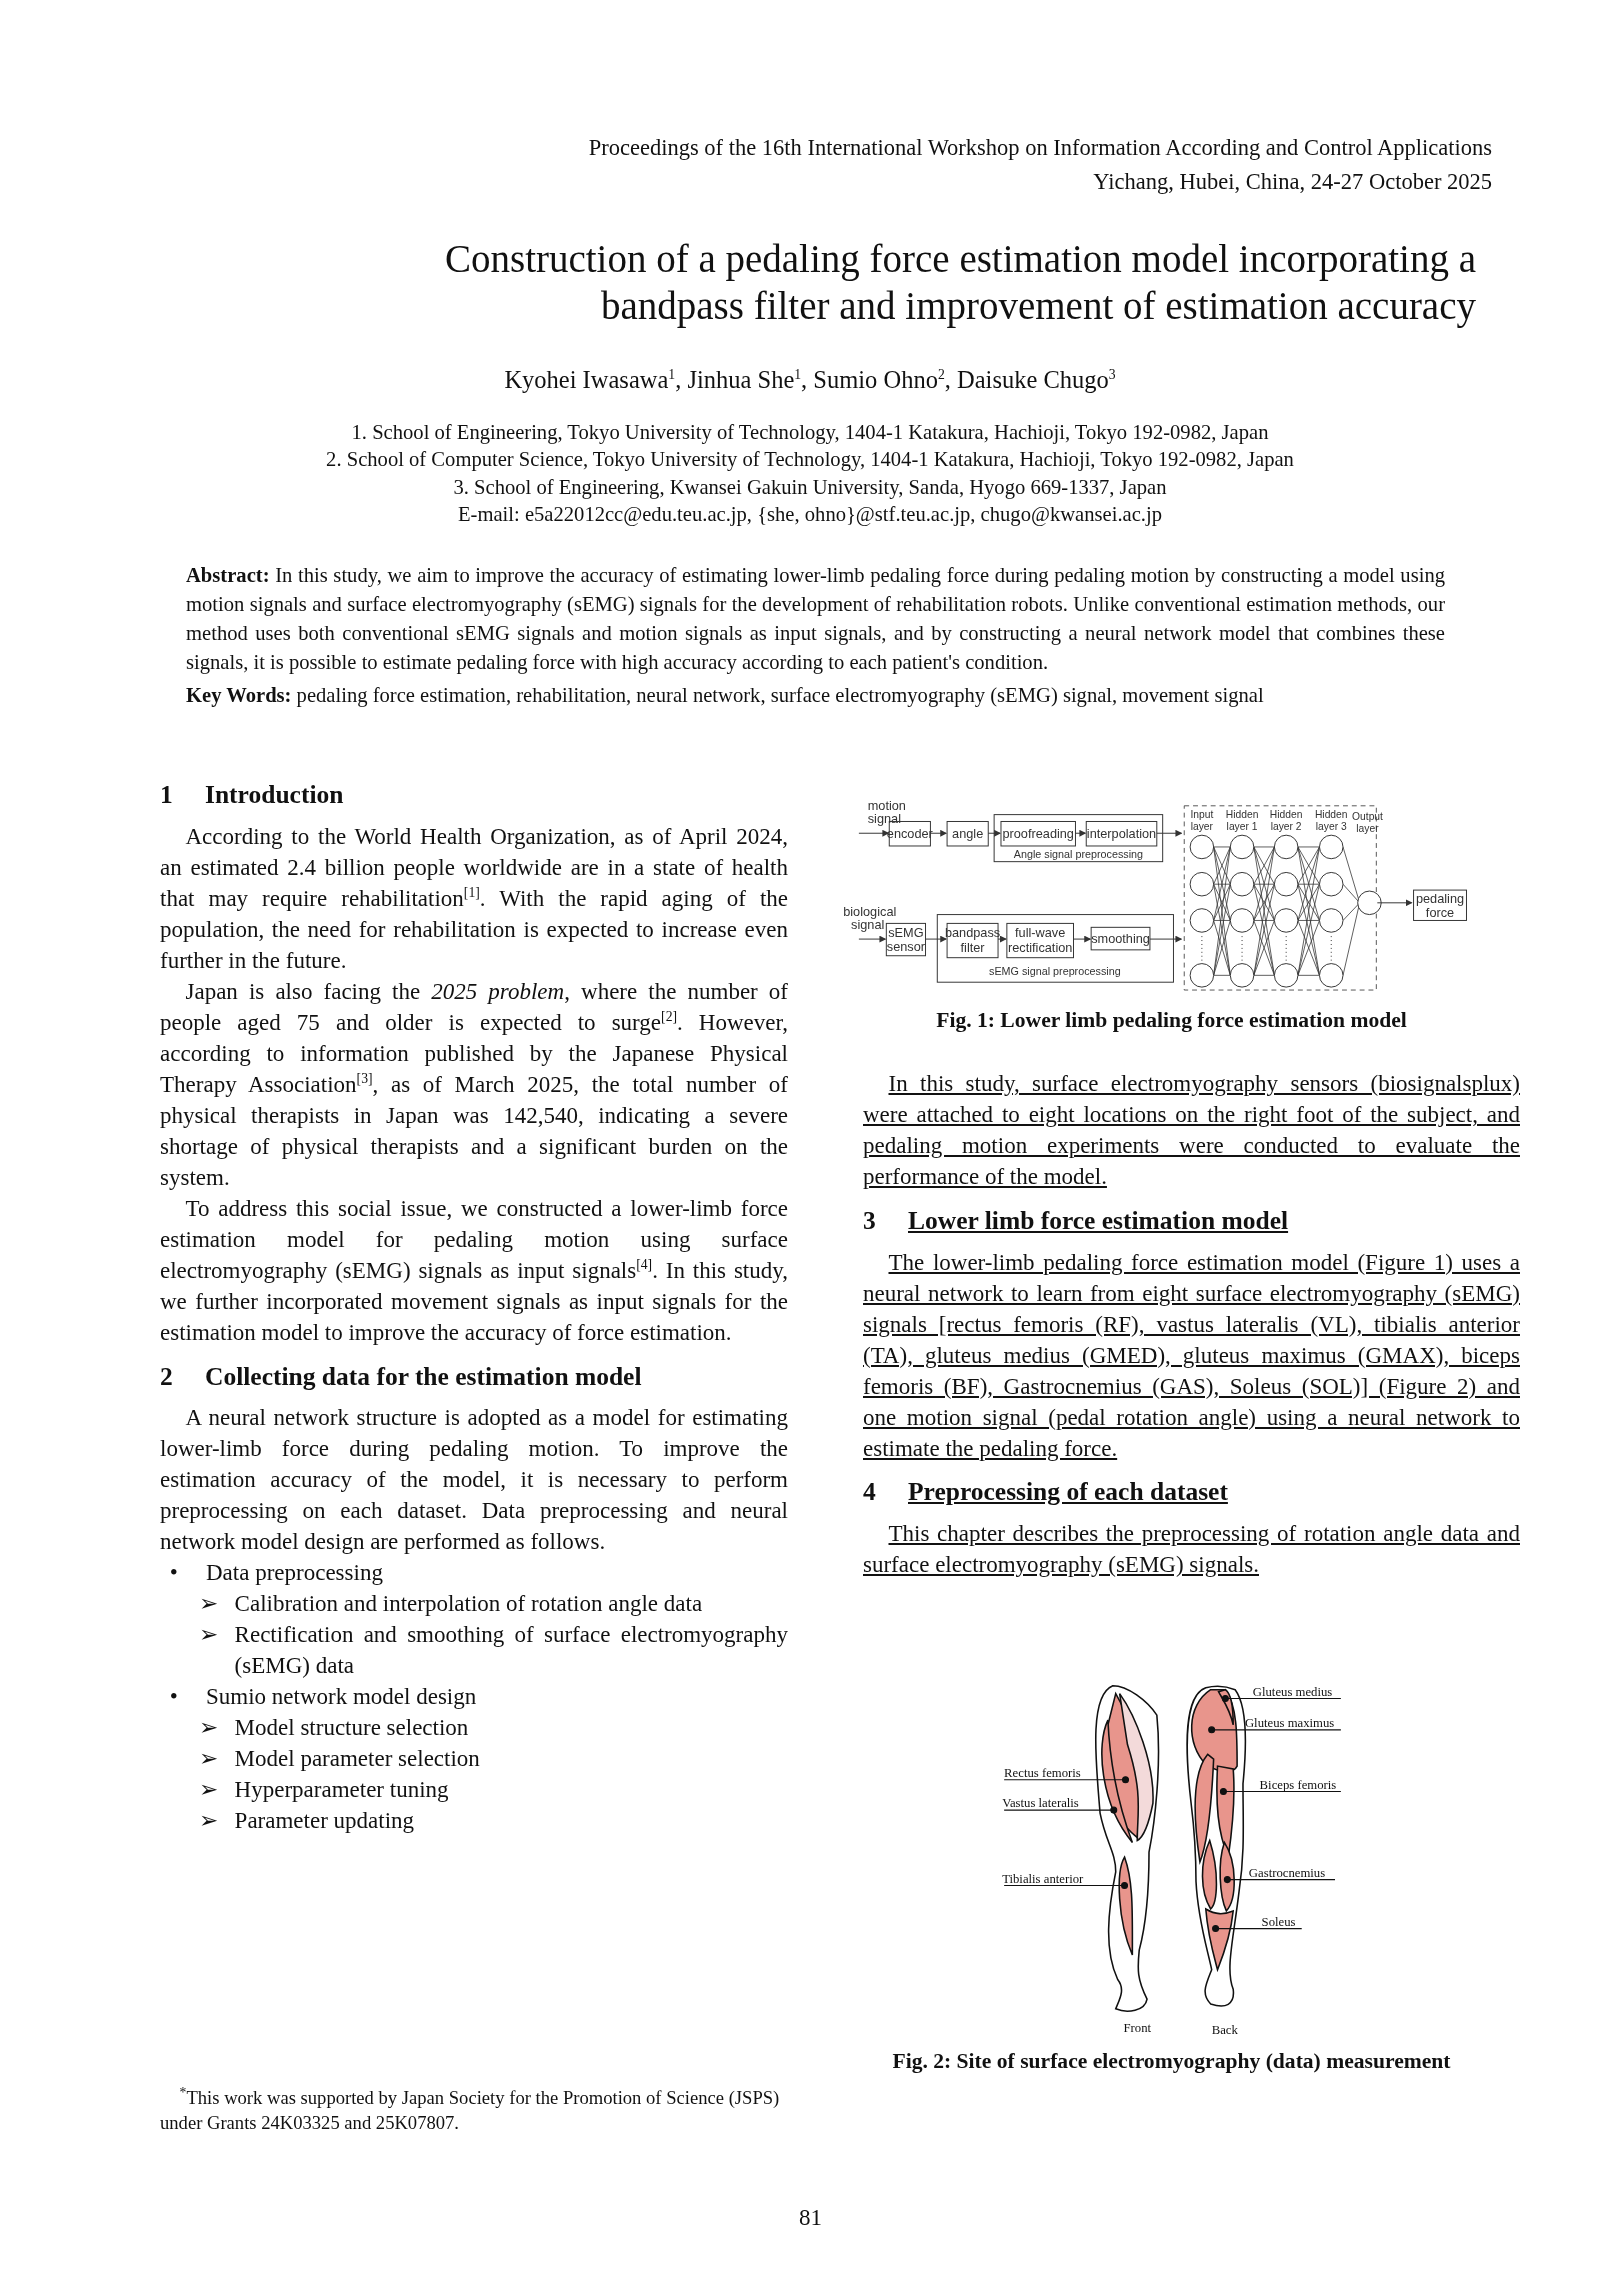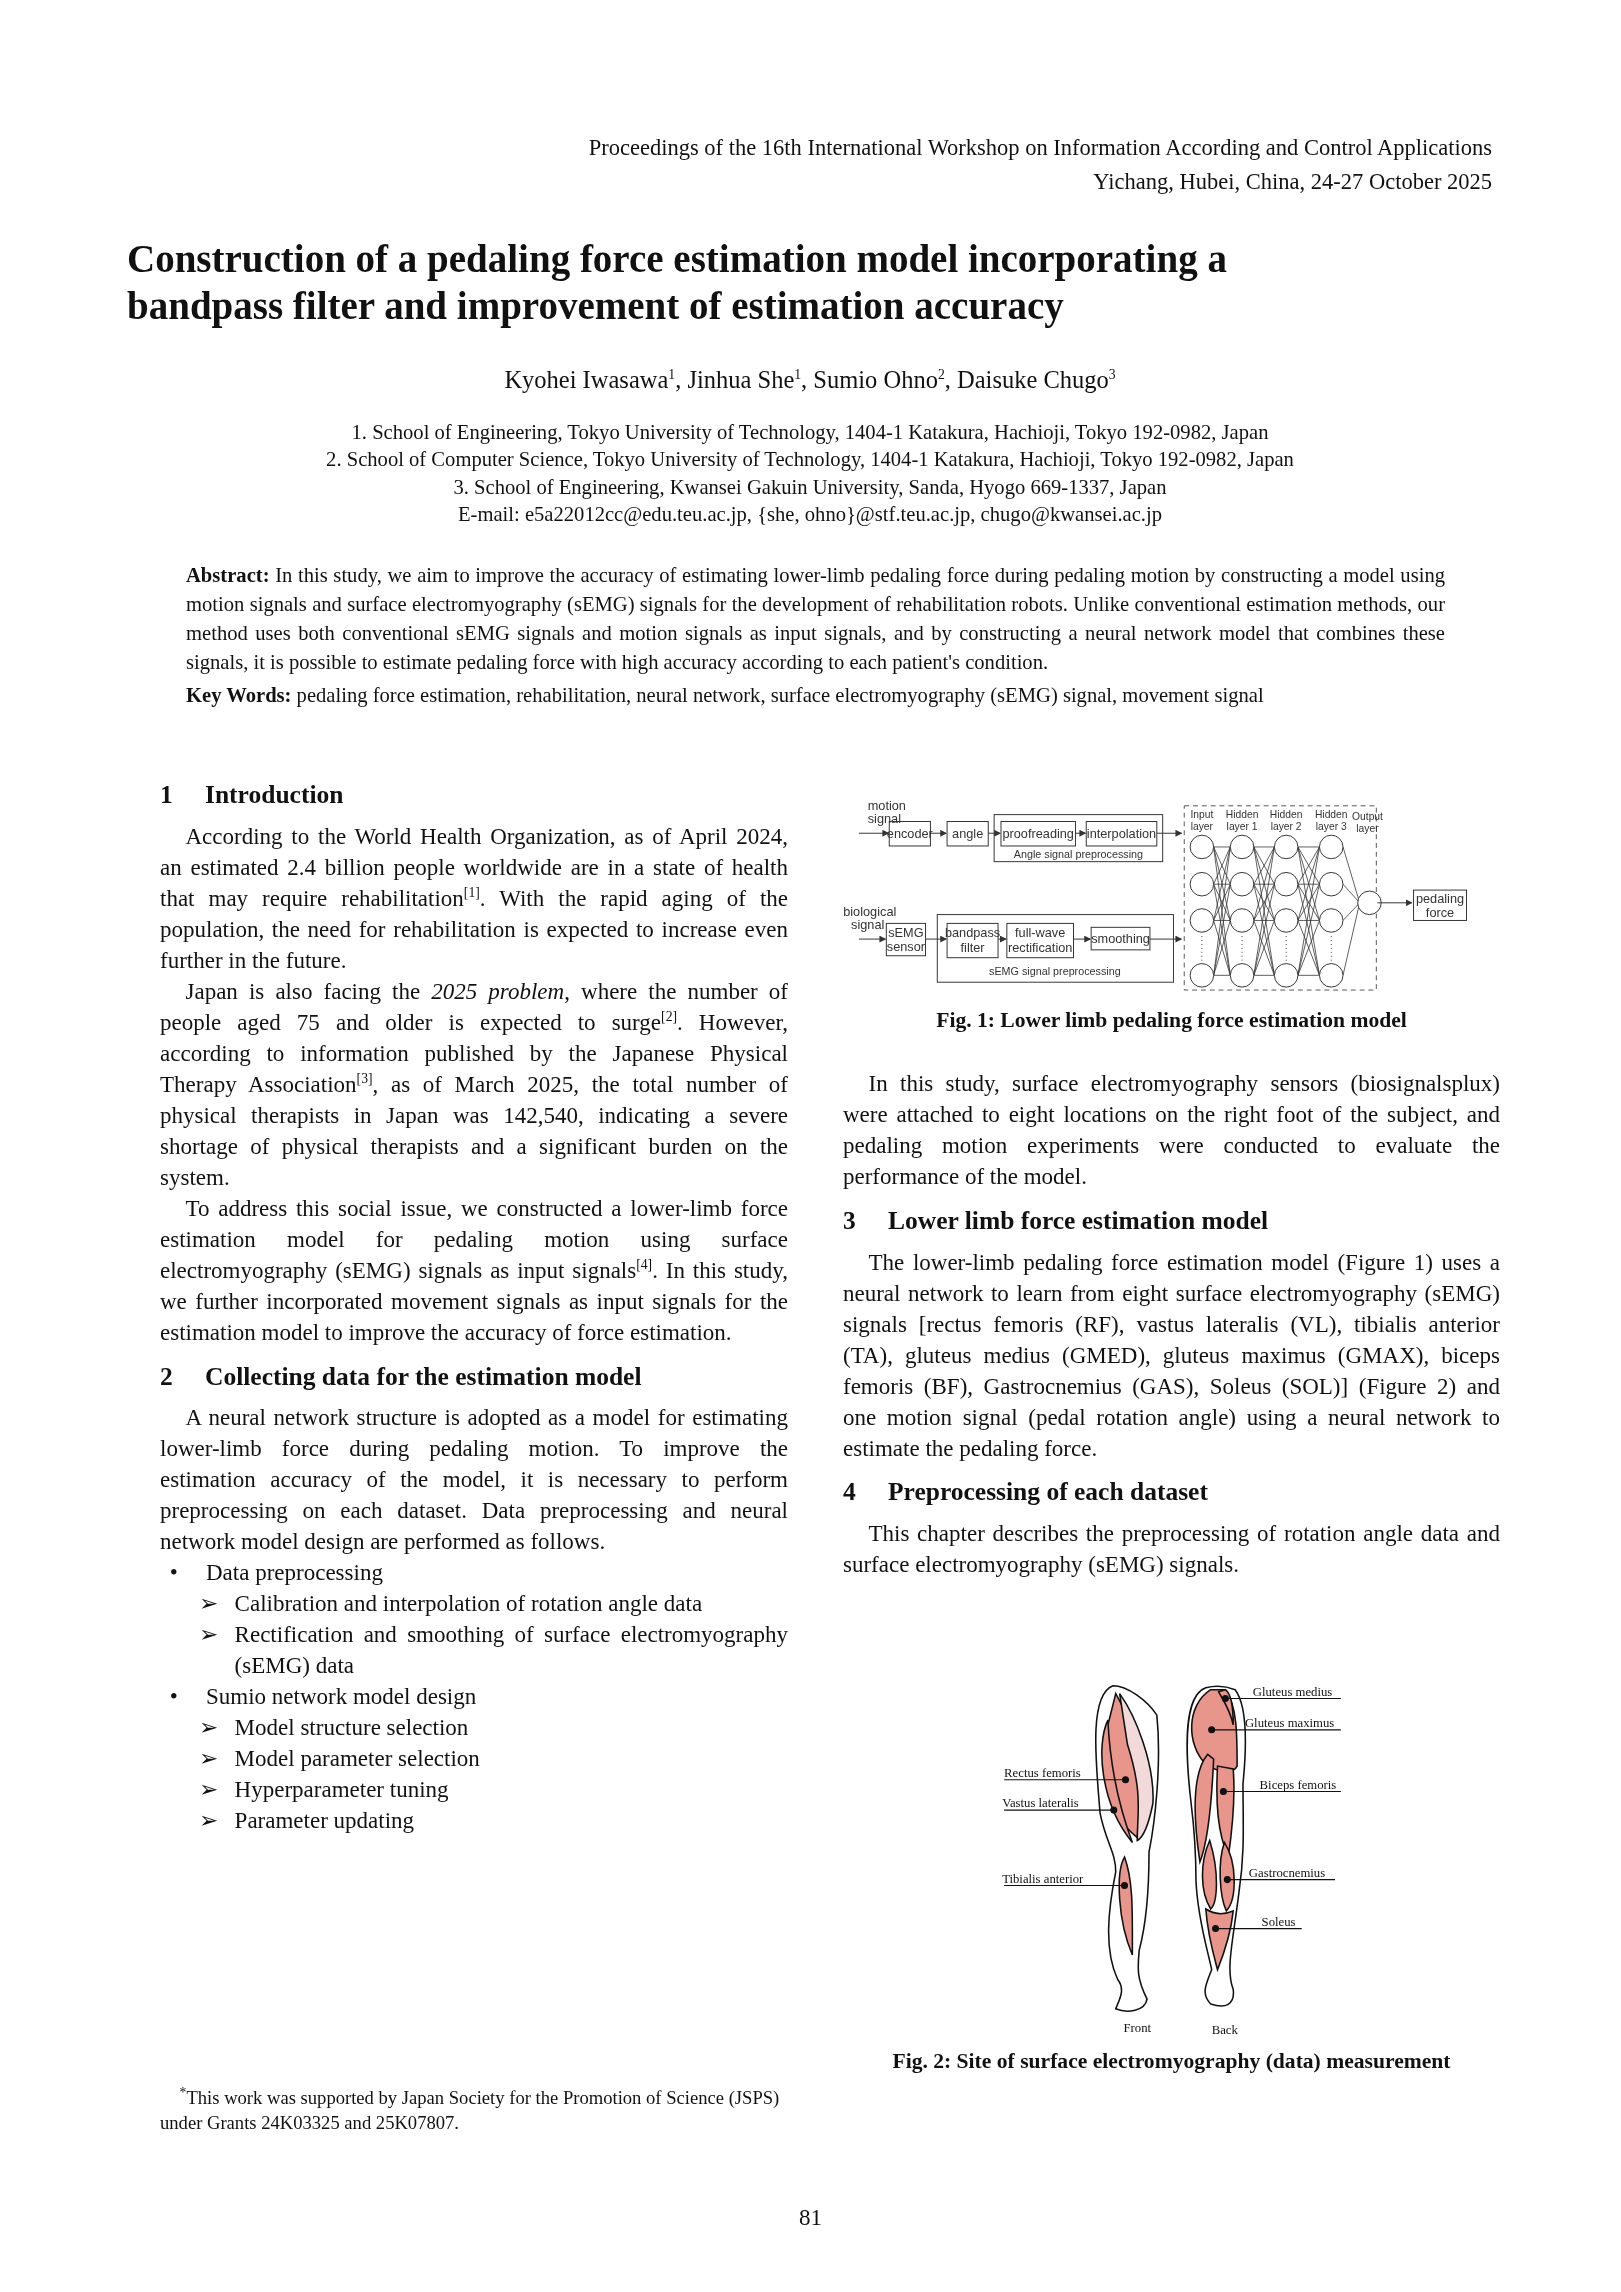--- a/index.html
+++ b/index.html
@@ -1,27 +1,27 @@
 <!DOCTYPE html>
 <html><head>
 <meta charset="utf-8">
 <style>
   html, body { margin:0; padding:0; background:#fff; }
   body { width:1621px; height:2293px; position:relative; overflow:hidden;
          font-family:"Liberation Serif", serif; color:#111; }
   .abs { position:absolute; }
   .conf { right:129px; text-align:right; font-size:22.5px; line-height:29px; }
-  .title { left:127px; width:1366px; text-align:left; font-weight:bold; font-size:39px; line-height:47px; top:235px; }
+  .title { left:110px; width:1366px; text-align:right; font-weight:normal; font-size:39px; line-height:47px; top:235px; }
   .authors { left:127px; width:1366px; text-align:center; top:366px; font-size:24.5px; }
   .affil { left:127px; width:1366px; text-align:center; top:419px; font-size:20.6px; line-height:27.4px; }
   .abstract { left:186px; width:1259px; top:561px; font-size:20.6px; line-height:29px; text-align:justify; }
   .abstract b { font-weight:bold; }
   .col { font-size:23px; line-height:31px; text-align:justify; }
   .colL { left:160px; width:628px; }
-  .colR { left:843px; width:657px; }
+  .colR { left:863px; width:657px;text-decoration:underline; }
   h2 { margin:0; font-size:25.5px; font-weight:bold; line-height:33px; }
   h2 .num { display:inline-block; width:45px; }
   p { margin:0; text-indent:25.5px; }
   sup { font-size:13.7px; line-height:0; }
   .bl1 { padding-left:46px; text-indent:0; position:relative; }
   .bl1::before { content:"•"; position:absolute; left:9.8px; }
   .bl2 { padding-left:55px; text-indent:0; position:relative; margin-left:0; }
   .bl2 .arr { position:absolute; left:39px; }
   .bl2 .txt { display:block; padding-left:19.6px; text-indent:0; }
   .caption { font-weight:bold; text-align:center; font-size:21.6px; }

